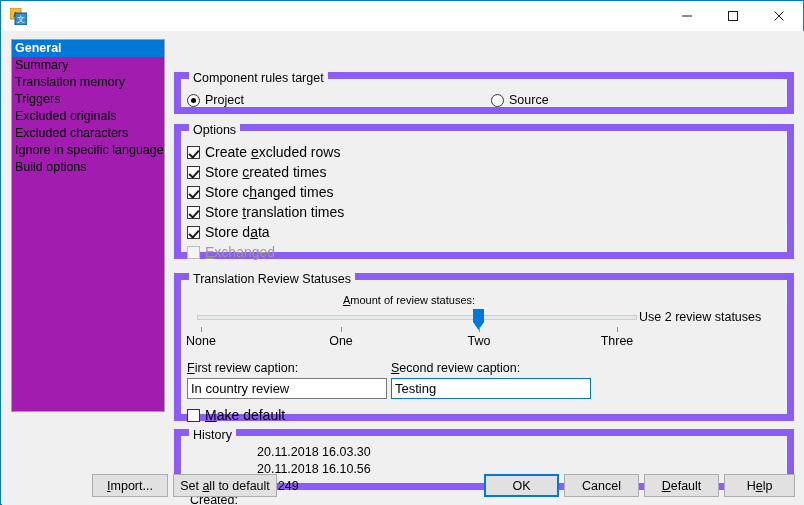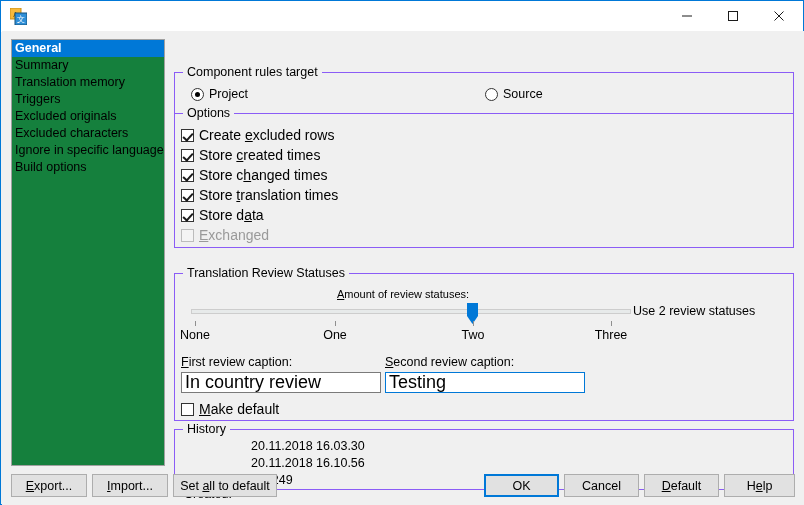--- a/index.html
+++ b/index.html
@@ -65,23 +65,23 @@
     position: absolute;
     left: 1px; top: 30px;
     width: 802px; height: 474px;
     background: #f0f0f0;
   }
 
   
   #category-list {
     position: absolute;
     left: 9px; top: 8px;
-    width: 154px; height: 427px;
-    box-sizing: border-box;
-    background: #15803d;
+    width: 154px; height: 373px;
+    box-sizing: border-box;
+    background: #a21caf;
     border: 1px solid #a0a0a0;
     overflow: hidden;
   }
   .cat-item {
     height: 17px;
     line-height: 17px;
     padding: 0 3px;
     font-size: 12.5px;
     white-space: nowrap;
     color: #000000;
@@ -90,46 +90,46 @@
   .cat-item.selected {
     background: #0078d7;
     color: #ffffff;
     font-weight: bold;
   }
 
   
   .groupbox {
     position: absolute;
     box-sizing: border-box;
-    border: 1px solid #8b5cf6;
+    border: 7px solid #8b5cf6;
   }
   .group-title {
     position: absolute;
     top: -8px; left: 8px;
     background: #f0f0f0;
     padding: 0 4px;
     font-size: 12.5px;
     color: #000000;
     white-space: nowrap;
   }
 
   #grp-component { left: 172px; top: 41px; width: 620px; height: 42px; }
-  #grp-options   { left: 172px; top: 82px; width: 620px; height: 135px; }
+  #grp-options   { left: 172px; top: 93px; width: 620px; height: 135px; }
   #grp-review    { left: 172px; top: 242px; width: 620px; height: 148px; }
   #grp-history   { left: 172px; top: 398px; width: 620px; height: 61px; }
 
   
   .radio-row {
     position: absolute;
     display: flex;
     align-items: center;
     white-space: nowrap;
     cursor: default;
   }
-  #radio-project { left: 16px; top: 14px; text-align: center; }
+  #radio-project { left: 6px; top: 14px; text-align: center; }
   #radio-source  { left: 310px; top: 14px; }
   .radio-mark {
     width: 13px; height: 13px;
     box-sizing: border-box;
     border: 1px solid #333333;
     border-radius: 50%;
     background: #ffffff;
     margin-right: 5px;
     position: relative;
     flex: none;
@@ -229,21 +229,21 @@
     position: absolute;
     font-size: 12.5px;
     white-space: nowrap;
   }
   .text-input {
     position: absolute;
     box-sizing: border-box;
     height: 21px;
     padding: 0 3px;
     font-family: "Liberation Sans", sans-serif;
-    font-size: 18px;
+    font-size: 13px;
     color: #000000;
     background: #ffffff;
     border: 1px solid #7a7a7a;
     outline: none;
   }
   .text-input.focused { border: 1px solid #0078d7; }
 
   #lbl-first  { left: 6px; top: 81px; }
   #lbl-second { left: 210px; top: 81px; }
   #in-first   { left: 6px; top: 98px; width: 200px; }
@@ -424,21 +424,20 @@
       <div class="group-title">History</div>
 
       <div class="hist-label" style="top:9px">Created:</div>
       <div class="hist-value" style="top:9px">20.11.2018 16.03.30</div>
       <div class="hist-label" style="top:26px">Modified:</div>
       <div class="hist-value" style="top:26px">20.11.2018 16.10.56</div>
       <div class="hist-label" style="top:43px">Version:</div>
       <div class="hist-value" style="top:43px">1.0.249</div>
     </div>
 
-    <button class="btn" id="btn-export"><u class="mn">E</u>xport...</button>
     <button class="btn" id="btn-import"><u class="mn">I</u>mport...</button>
     <button class="btn" id="btn-setall">Set <u class="mn">a</u>ll to default</button>
 
     <button class="btn default-focus" id="btn-ok">OK</button>
     <button class="btn" id="btn-cancel">Cancel</button>
     <button class="btn" id="btn-default"><u class="mn">D</u>efault</button>
     <button class="btn" id="btn-help">H<u class="mn">e</u>lp</button>
 
   </div>
 </div>

